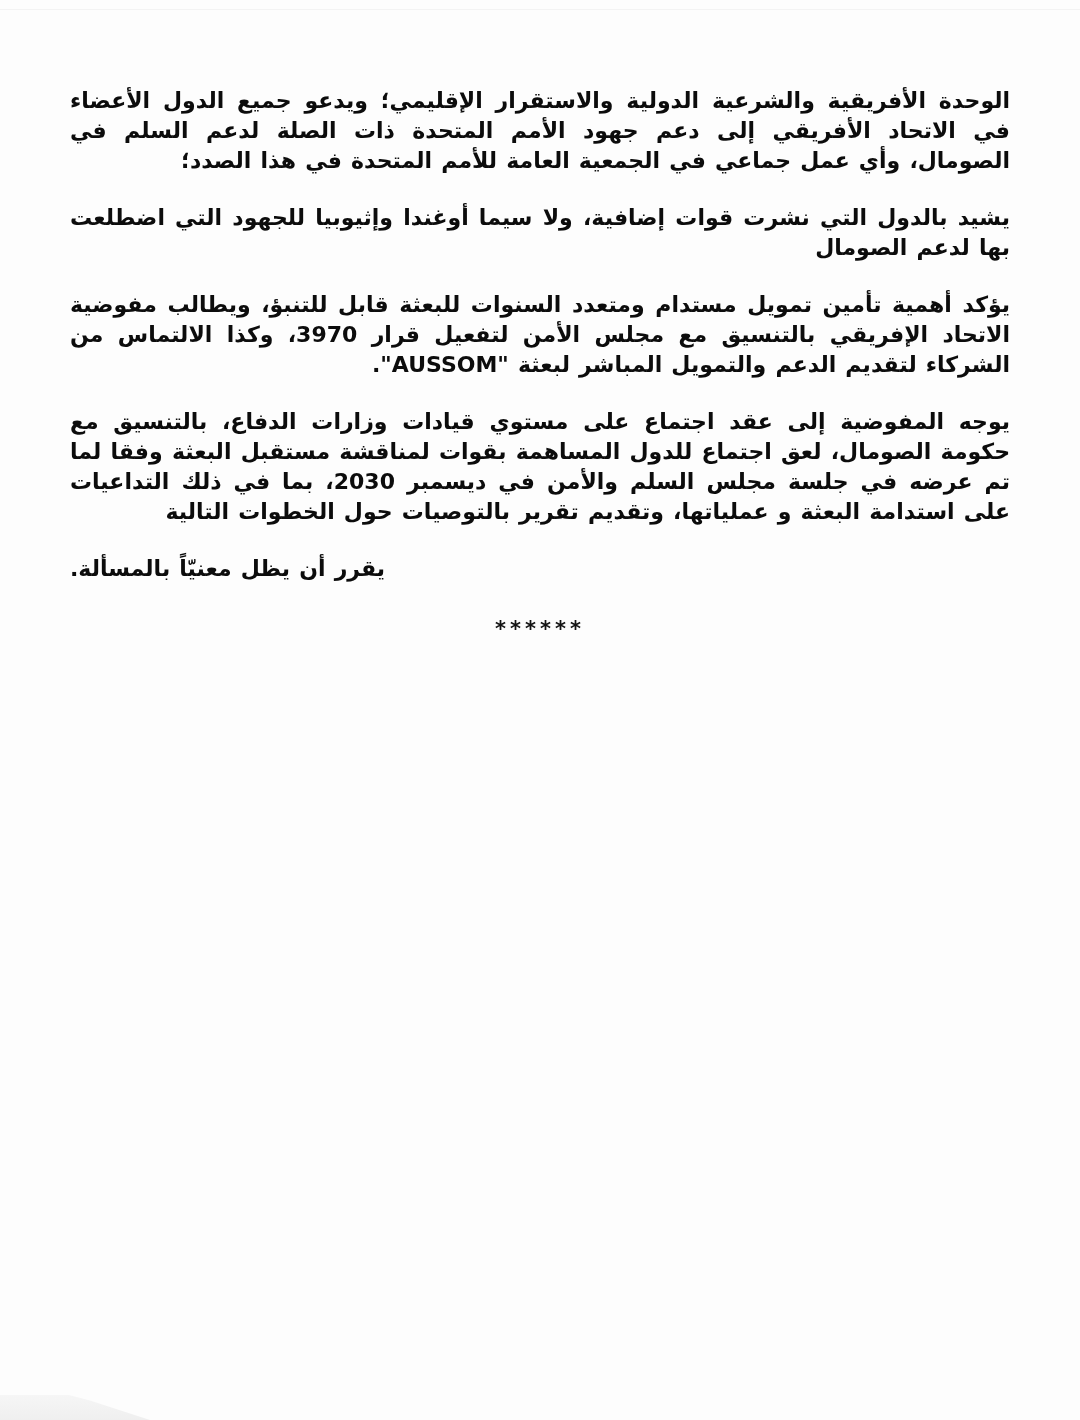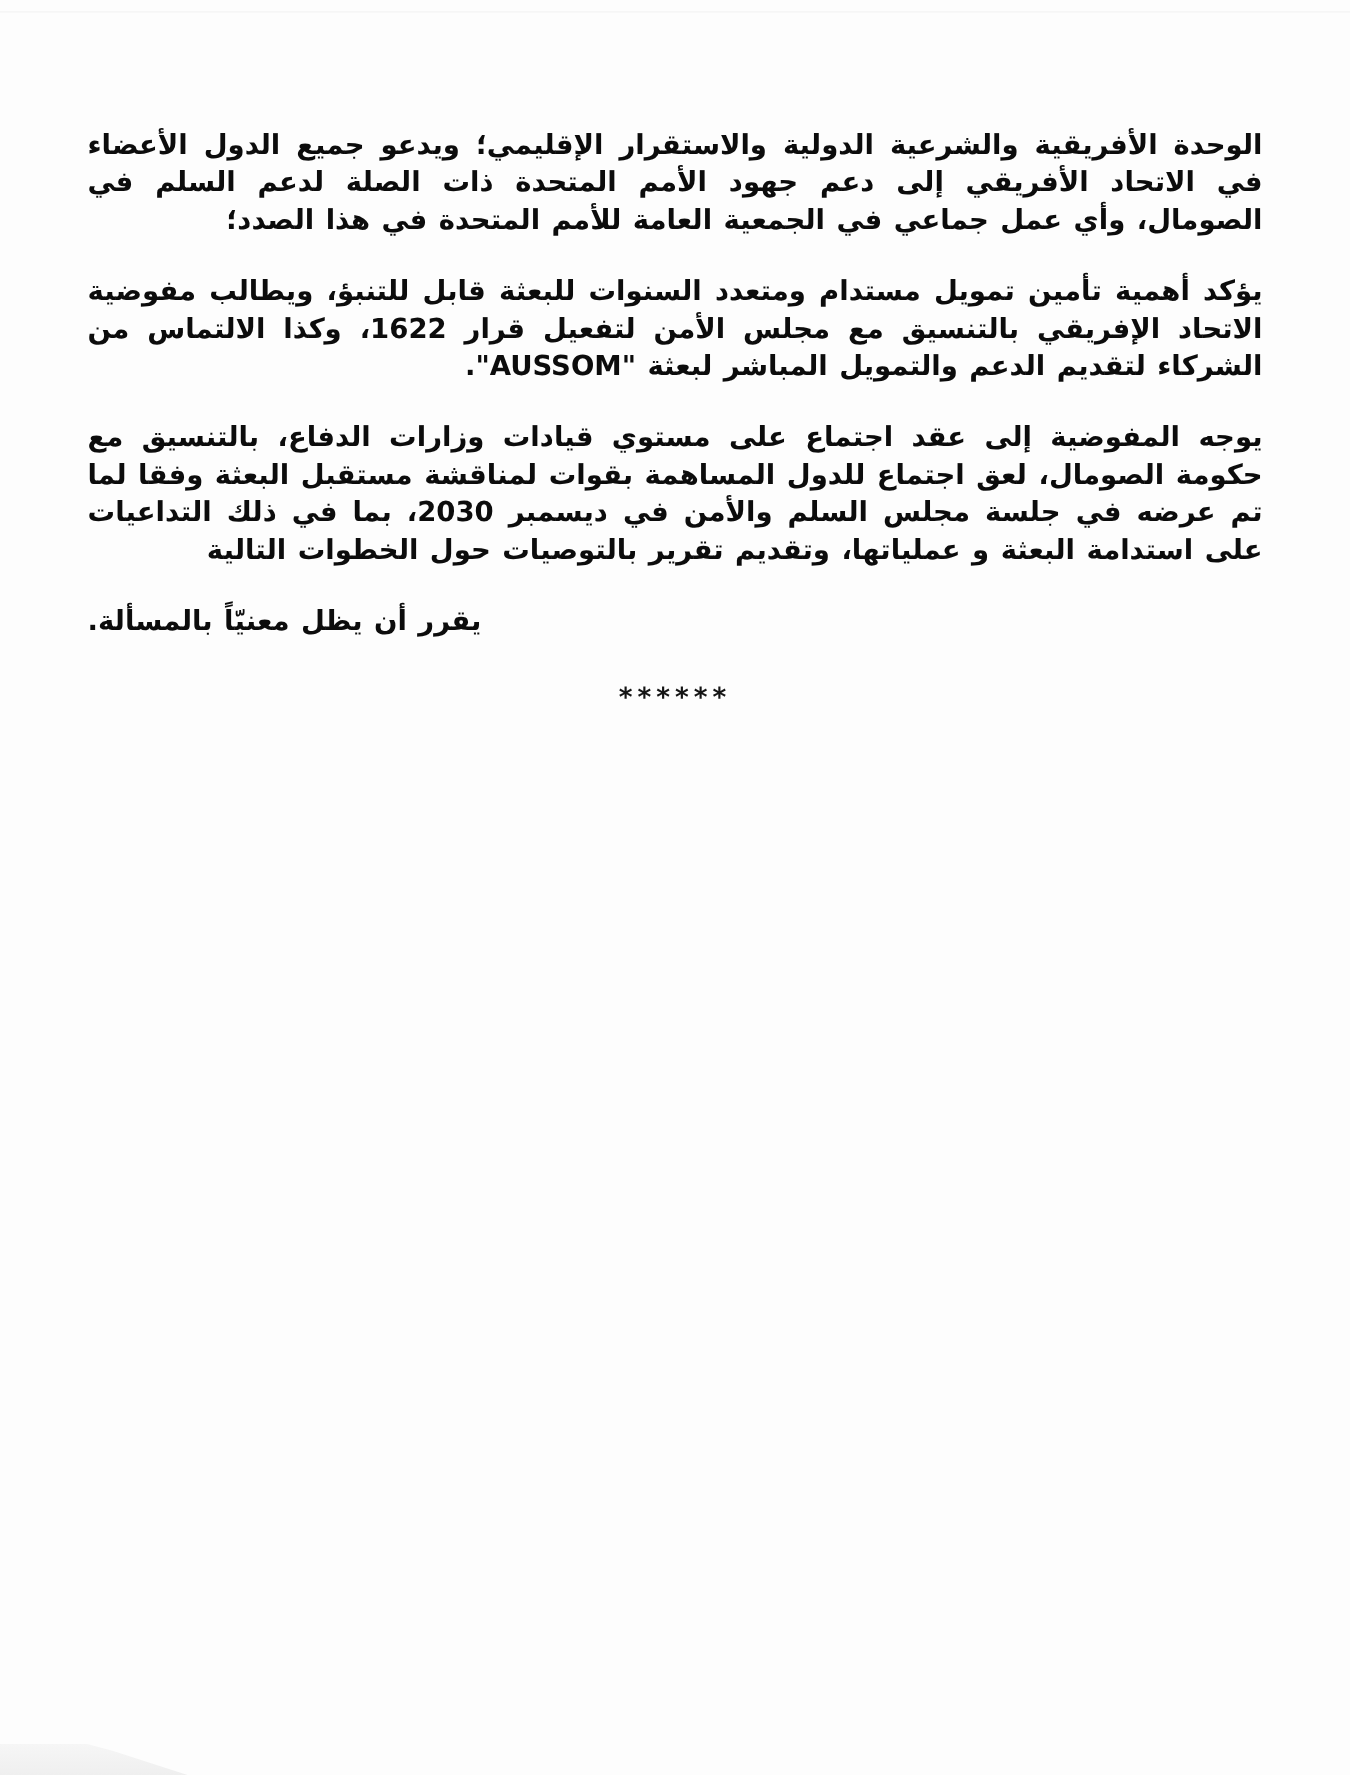--- a/index.html
+++ b/index.html
@@ -25,21 +25,21 @@
   }
   .content {
     position: absolute;
     top: 86px;
     right: 70px;
     width: 940px;
     direction: rtl;
     color: #0c0c0c;
   }
   .para {
-    margin: 16px 0 27px 0;
+    margin: 0 0 27px 0;
     font-size: 22px;
     line-height: 30px;
     font-weight: bold;
     text-align: justify;
     text-justify: inter-word;
     word-spacing: 1.5px;
     color: #0c0c0c;
   }
   .para.align-right {
     text-align: left;
@@ -64,20 +64,21 @@
   }
 </style>
 </head>
 <body>
 
 <div class="page">
   <div class="scan-edge-line"></div>
 
   <div class="content">
     <p class="para">الوحدة الأفريقية والشرعية الدولية والاستقرار الإقليمي؛ ويدعو جميع الدول الأعضاء في الاتحاد الأفريقي إلى دعم جهود الأمم المتحدة ذات الصلة لدعم السلم في الصومال، وأي عمل جماعي في الجمعية العامة للأمم المتحدة في هذا الصدد؛</p>
-    <p class="para">يؤكد أهمية تأمين تمويل مستدام ومتعدد السنوات للبعثة قابل للتنبؤ، ويطالب مفوضية الاتحاد الإفريقي بالتنسيق مع مجلس الأمن لتفعيل قرار 1622، وكذا الالتماس من الشركاء لتقديم الدعم والتمويل المباشر لبعثة "AUSSOM".</p>
+    <p class="para">يشيد بالدول التي نشرت قوات إضافية، ولا سيما أوغندا وإثيوبيا للجهود التي اضطلعت بها لدعم الصومال</p>
+    <p class="para">يؤكد أهمية تأمين تمويل مستدام ومتعدد السنوات للبعثة قابل للتنبؤ، ويطالب مفوضية الاتحاد الإفريقي بالتنسيق مع مجلس الأمن لتفعيل قرار 3970، وكذا الالتماس من الشركاء لتقديم الدعم والتمويل المباشر لبعثة "AUSSOM".</p>
     <p class="para">يوجه المفوضية إلى عقد اجتماع على مستوي قيادات وزارات الدفاع، بالتنسيق مع حكومة الصومال، لعق اجتماع للدول المساهمة بقوات لمناقشة مستقبل البعثة وفقا لما تم عرضه في جلسة مجلس السلم والأمن في ديسمبر 2030، بما في ذلك التداعيات على استدامة البعثة و عملياتها، وتقديم تقرير بالتوصيات حول الخطوات التالية</p>
     <p class="para align-right">يقرر أن يظل معنيّاً بالمسألة.</p>
     <div class="separator">******</div>
   </div>
 
   <div class="page-curl-shadow"></div>
 </div>
 
 </body></html>

